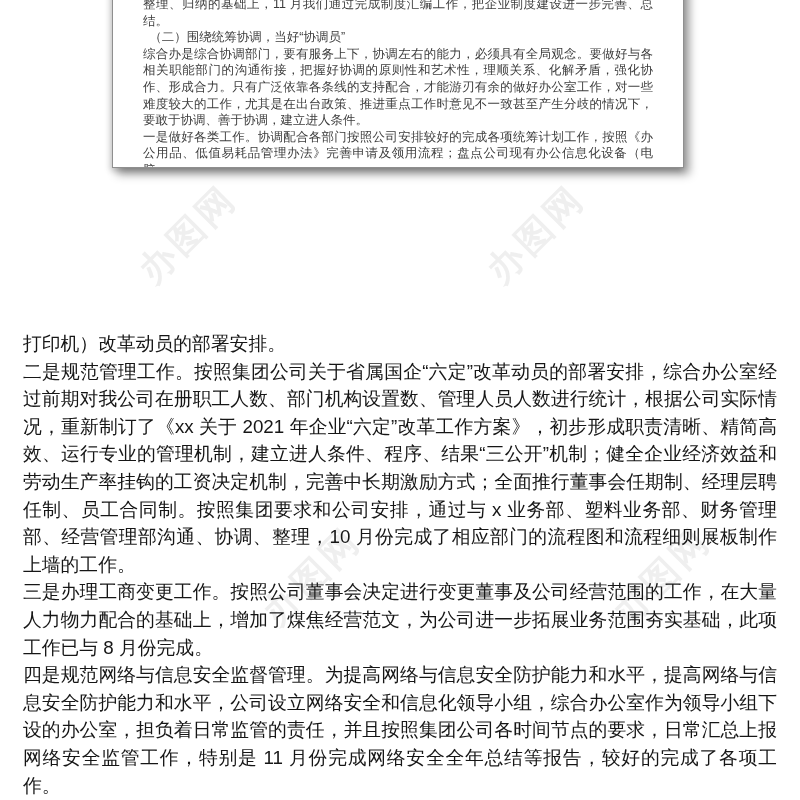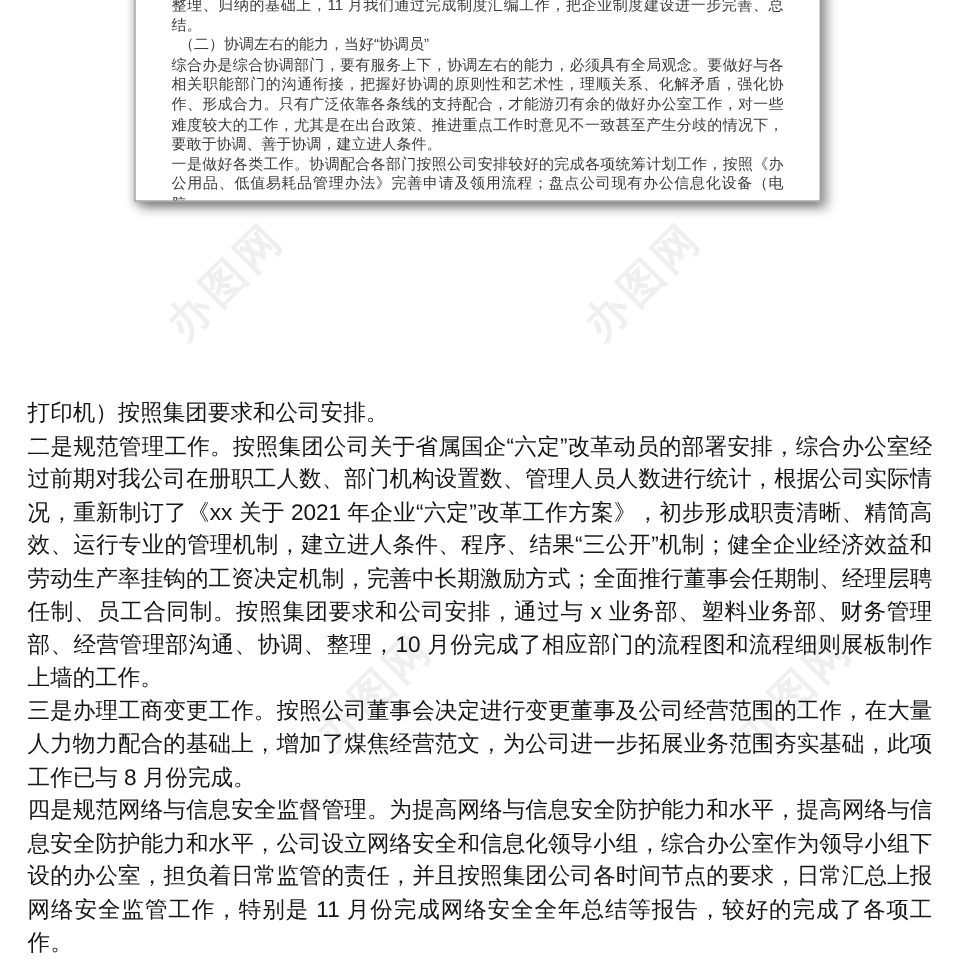--- a/index.html
+++ b/index.html
@@ -68,25 +68,25 @@
 <body>
 
 <div class="wm wm-1">办图网</div>
 <div class="wm wm-2">办图网</div>
 <div class="wm wm-3">办图网</div>
 <div class="wm wm-4">办图网</div>
 
 <div class="thumb-page">
   <div class="thumb-text">
     <p>整理、归纳的基础上，11 月我们通过完成制度汇编工作，把企业制度建设进一步完善、总结。</p>
-    <p class="t-indent">（二）协调左右的能力，当好“协调员”</p>
+    <p class="t-indent">（二）围绕统筹协调，当好“协调员”</p>
     <p>综合办是综合协调部门，要有服务上下，协调左右的能力，必须具有全局观念。要做好与各相关职能部门的沟通衔接，把握好协调的原则性和艺术性，理顺关系、化解矛盾，强化协作、形成合力。只有广泛依靠各条线的支持配合，才能游刃有余的做好办公室工作，对一些难度较大的工作，尤其是在出台政策、推进重点工作时意见不一致甚至产生分歧的情况下，要敢于协调、善于协调，建立进人条件。</p>
     <p>一是做好各类工作。协调配合各部门按照公司安排较好的完成各项统筹计划工作，按照《办公用品、低值易耗品管理办法》完善申请及领用流程；盘点公司现有办公信息化设备（电脑、</p>
   </div>
 </div>
 
 <div class="doc-body">
-  <p>打印机）按照集团要求和公司安排。</p>
+  <p>打印机）改革动员的部署安排。</p>
   <p>二是规范管理工作。按照集团公司关于省属国企“六定”改革动员的部署安排，综合办公室经过前期对我公司在册职工人数、部门机构设置数、管理人员人数进行统计，根据公司实际情况，重新制订了《xx 关于 2021 年企业“六定”改革工作方案》，初步形成职责清晰、精简高效、运行专业的管理机制，建立进人条件、程序、结果“三公开”机制；健全企业经济效益和劳动生产率挂钩的工资决定机制，完善中长期激励方式；全面推行董事会任期制、经理层聘任制、员工合同制。按照集团要求和公司安排，通过与 x 业务部、塑料业务部、财务管理部、经营管理部沟通、协调、整理，10 月份完成了相应部门的流程图和流程细则展板制作上墙的工作。</p>
   <p>三是办理工商变更工作。按照公司董事会决定进行变更董事及公司经营范围的工作，在大量人力物力配合的基础上，增加了煤焦经营范文，为公司进一步拓展业务范围夯实基础，此项工作已与 8 月份完成。</p>
   <p>四是规范网络与信息安全监督管理。为提高网络与信息安全防护能力和水平，提高网络与信息安全防护能力和水平，公司设立网络安全和信息化领导小组，综合办公室作为领导小组下设的办公室，担负着日常监管的责任，并且按照集团公司各时间节点的要求，日常汇总上报网络安全监管工作，特别是 11 月份完成网络安全全年总结等报告，较好的完成了各项工作。</p>
   <p class="b-indent">（三）围绕严谨有序，做好“信息员”</p>
 </div>
 
 </body></html>

